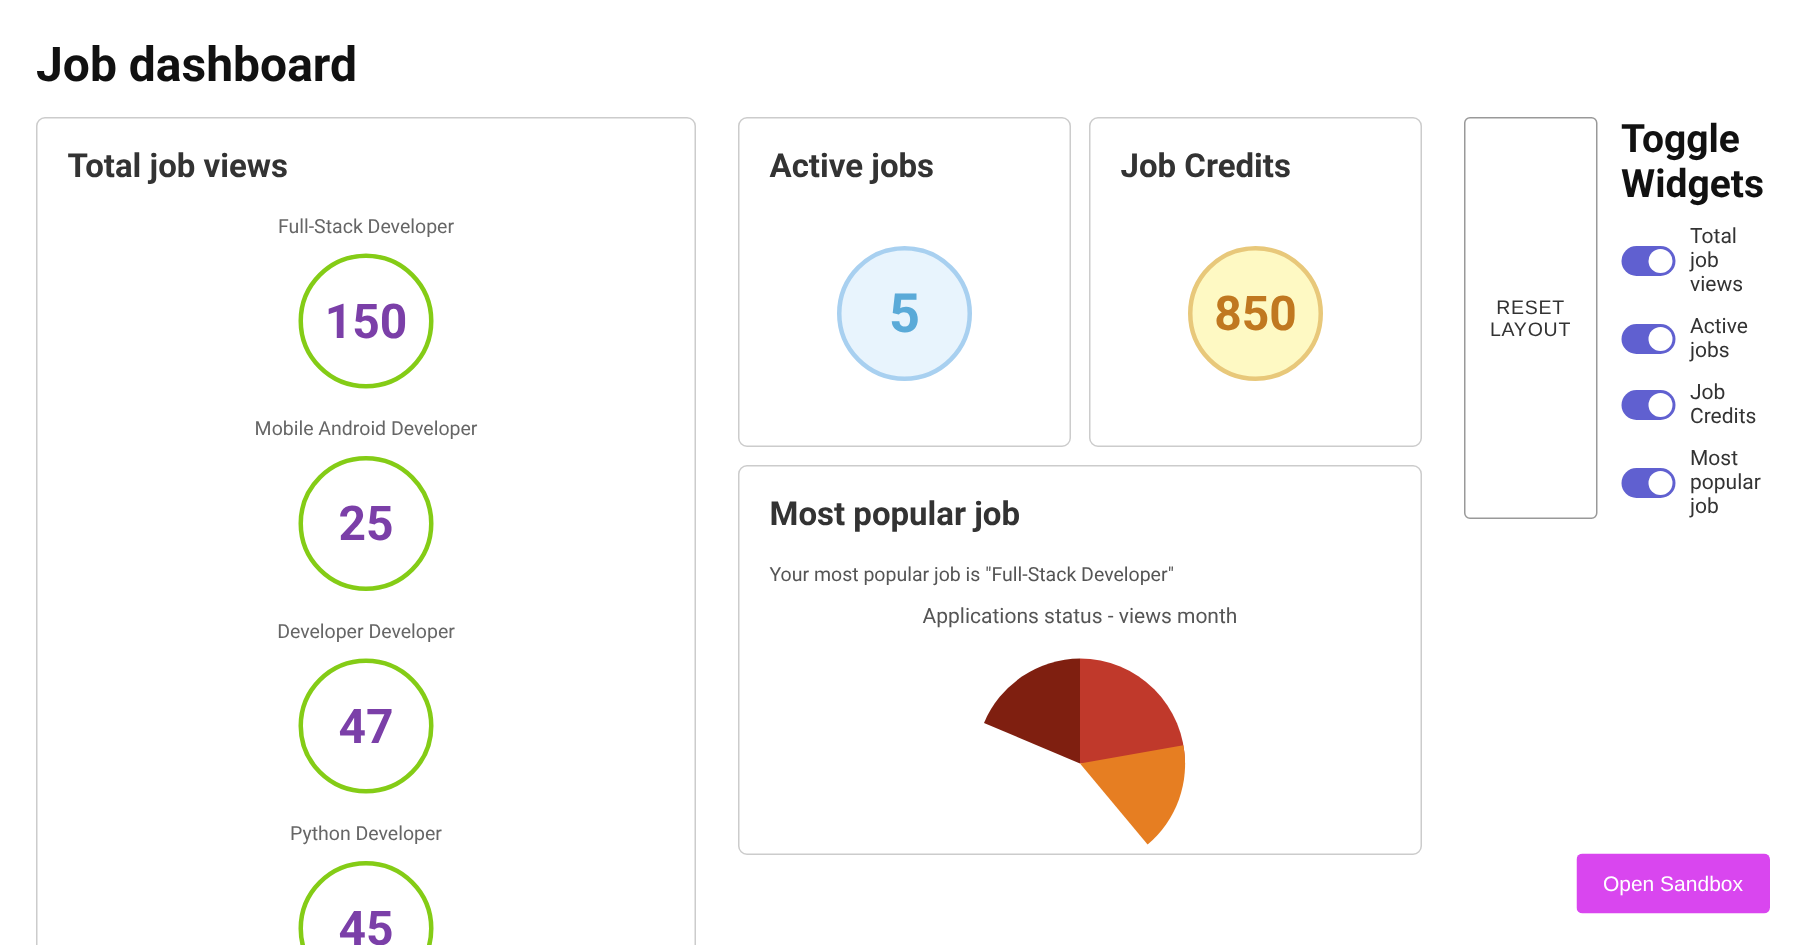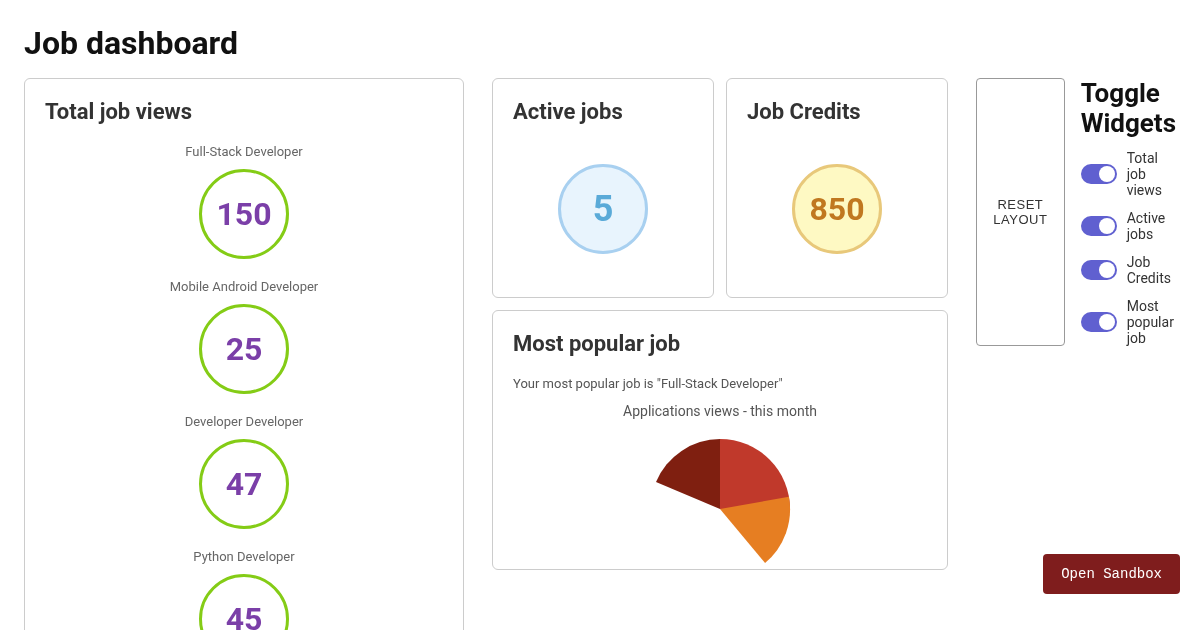--- a/index.html
+++ b/index.html
@@ -230,31 +230,30 @@
     }
 
     .toggle-label {
       font-size: 14px;
       color: #333;
     }
 
     
     .open-sandbox-btn {
       position: fixed;
-      bottom: 36px;
+      bottom: 21px;
       right: 20px;
-      background: #7f1d1d;
+      background: #d946ef;
       color: #fff;
       border: none;
       padding: 12px 18px;
       font-size: 14px;
       border-radius: 4px;
       cursor: pointer;
       font-weight: 500;
-      font-family: Liberation Mono, monospace;
     }
 
     
     .pie-svg {
       overflow: visible;
     }
   </style>
 </head>
 <body>
 
@@ -301,21 +300,21 @@
       <div class="widget-job-credits">
         <h2 class="widget-title">Job Credits</h2>
         <div class="credits-circle">850</div>
       </div>
 
     </div>
 
     <div class="widget-popular-job">
       <h2 class="widget-title">Most popular job</h2>
       <p class="popular-job-text">Your most popular job is "Full-Stack Developer"</p>
-      <p class="applications-label">Applications views - this month</p>
+      <p class="applications-label">Applications status - views month</p>
       <div class="pie-chart-container">
         <svg class="pie-svg" width="160" height="100" viewBox="0 0 160 100">
 
           <path d="M 80 80 L 80 10 A 70 70 0 0 1 150 80 Z" fill="#c0392b"></path>
 
           <path d="M 80 80 L 150 80 A 70 70 0 0 1 115 141 Z" fill="#e67e22" transform="rotate(-10 80 80)"></path>
 
           <path d="M 80 80 L 16 53 A 70 70 0 0 1 80 10 Z" fill="#7f1f10"></path>
         </svg>
       </div>

